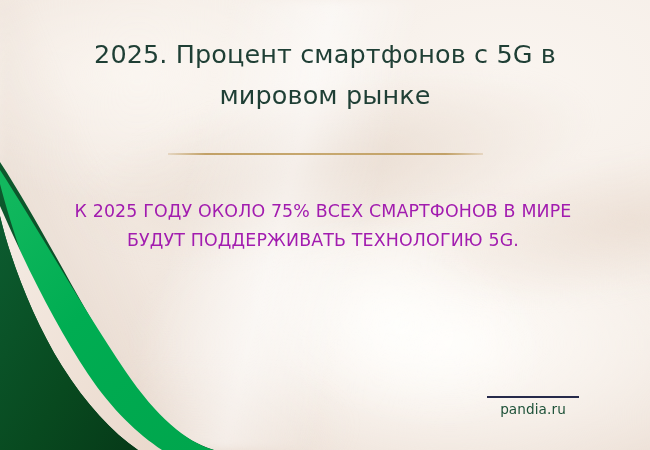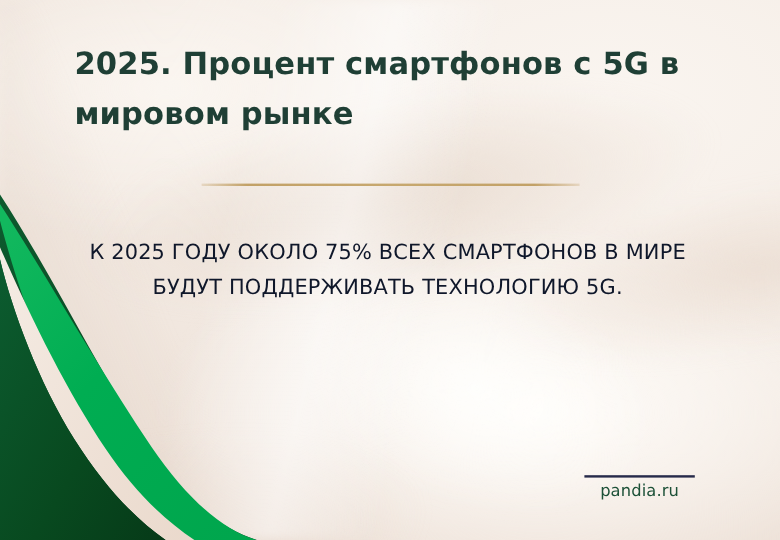--- a/index.html
+++ b/index.html
@@ -72,46 +72,47 @@
     height: 300px;
   }
   .corner svg { display: block; width: 100%; height: 100%; }
 
   
   .title {
     position: absolute;
     left: 62px;
     top: 34px;
     width: 526px;
+    text-align: center;
     font-family: "DejaVu Sans", sans-serif;
     font-size: 25.5px;
     line-height: 41px;
     letter-spacing: 0.1px;
     color: #1f3f35;
-    font-weight: 700;
+    font-weight: 400;
   }
   .divider {
     position: absolute;
     left: 168px;
     top: 153px;
     width: 315px;
     height: 2px;
     background: linear-gradient(90deg, rgba(192,155,96,0.25) 0%, #c2a167 12%, #c7a86f 50%, #c2a167 88%, rgba(192,155,96,0.25) 100%);
   }
   .body-text {
     position: absolute;
     left: 62px;
     top: 197px;
     width: 522px;
     text-align: center;
     font-family: "DejaVu Sans", sans-serif;
     font-size: 17.4px;
     line-height: 28.5px;
     letter-spacing: 0.15px;
-    color: #0f172a;
+    color: #a21caf;
     font-weight: 400;
   }
 
   
   .footer {
     position: absolute;
     left: 487px;
     top: 396px;
     width: 92px;
     text-align: center;

